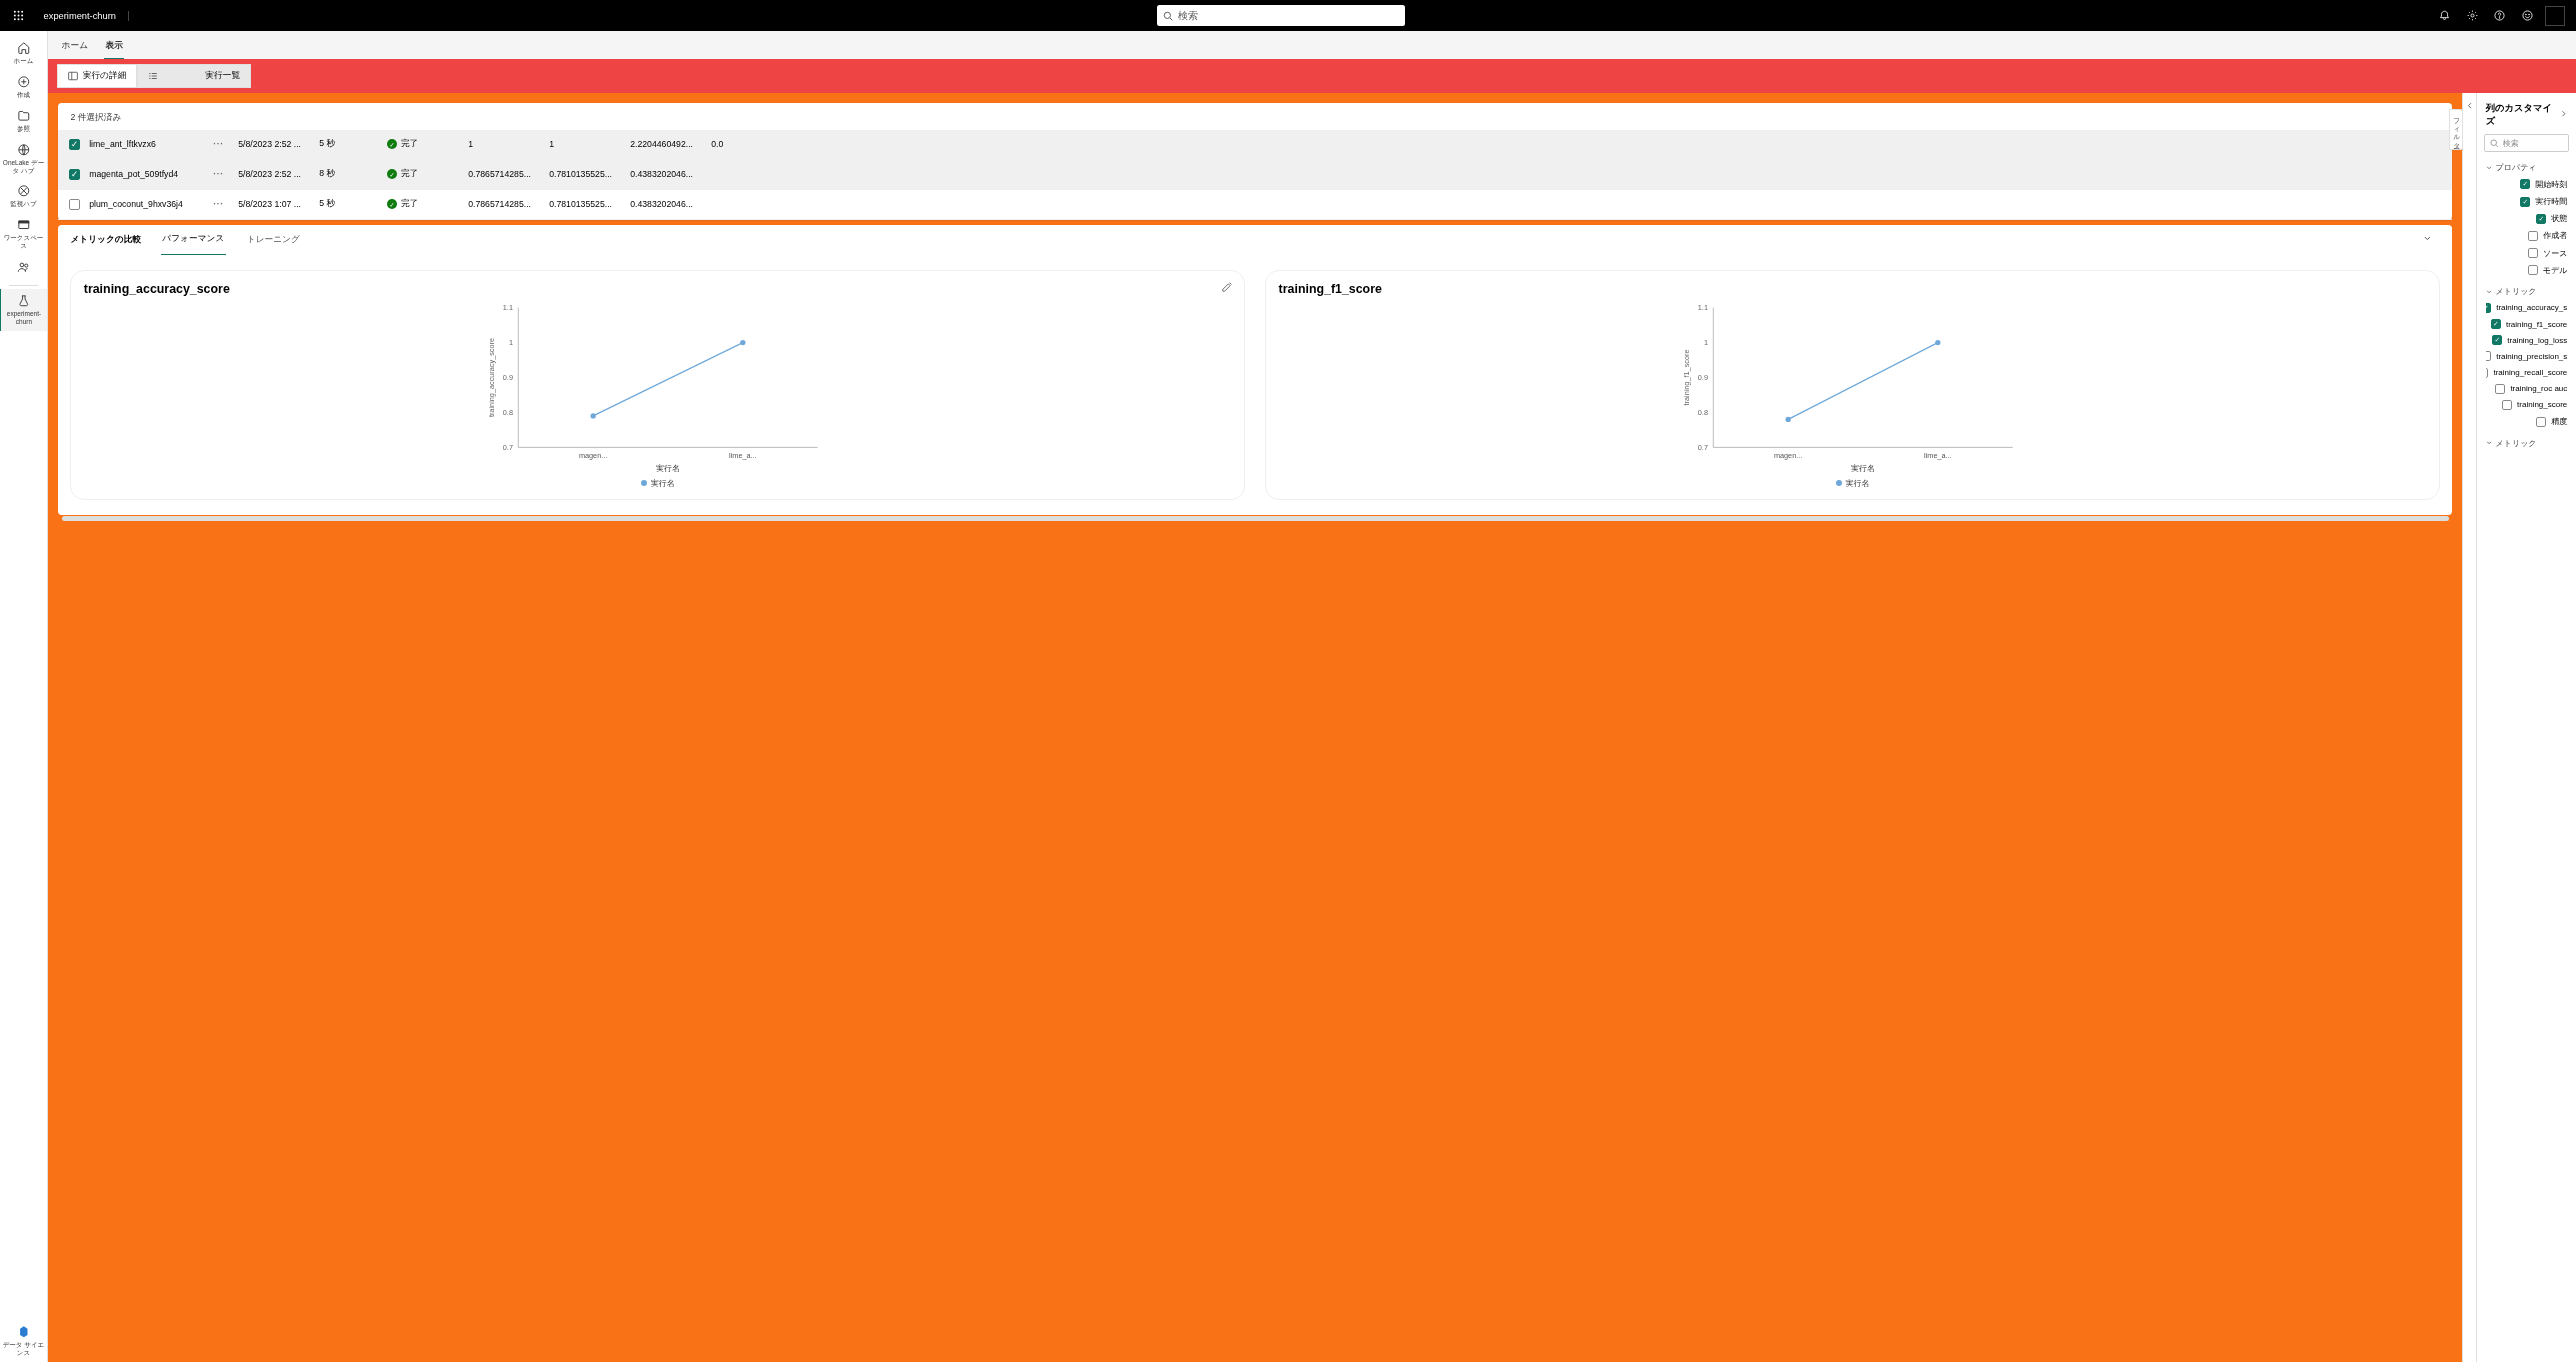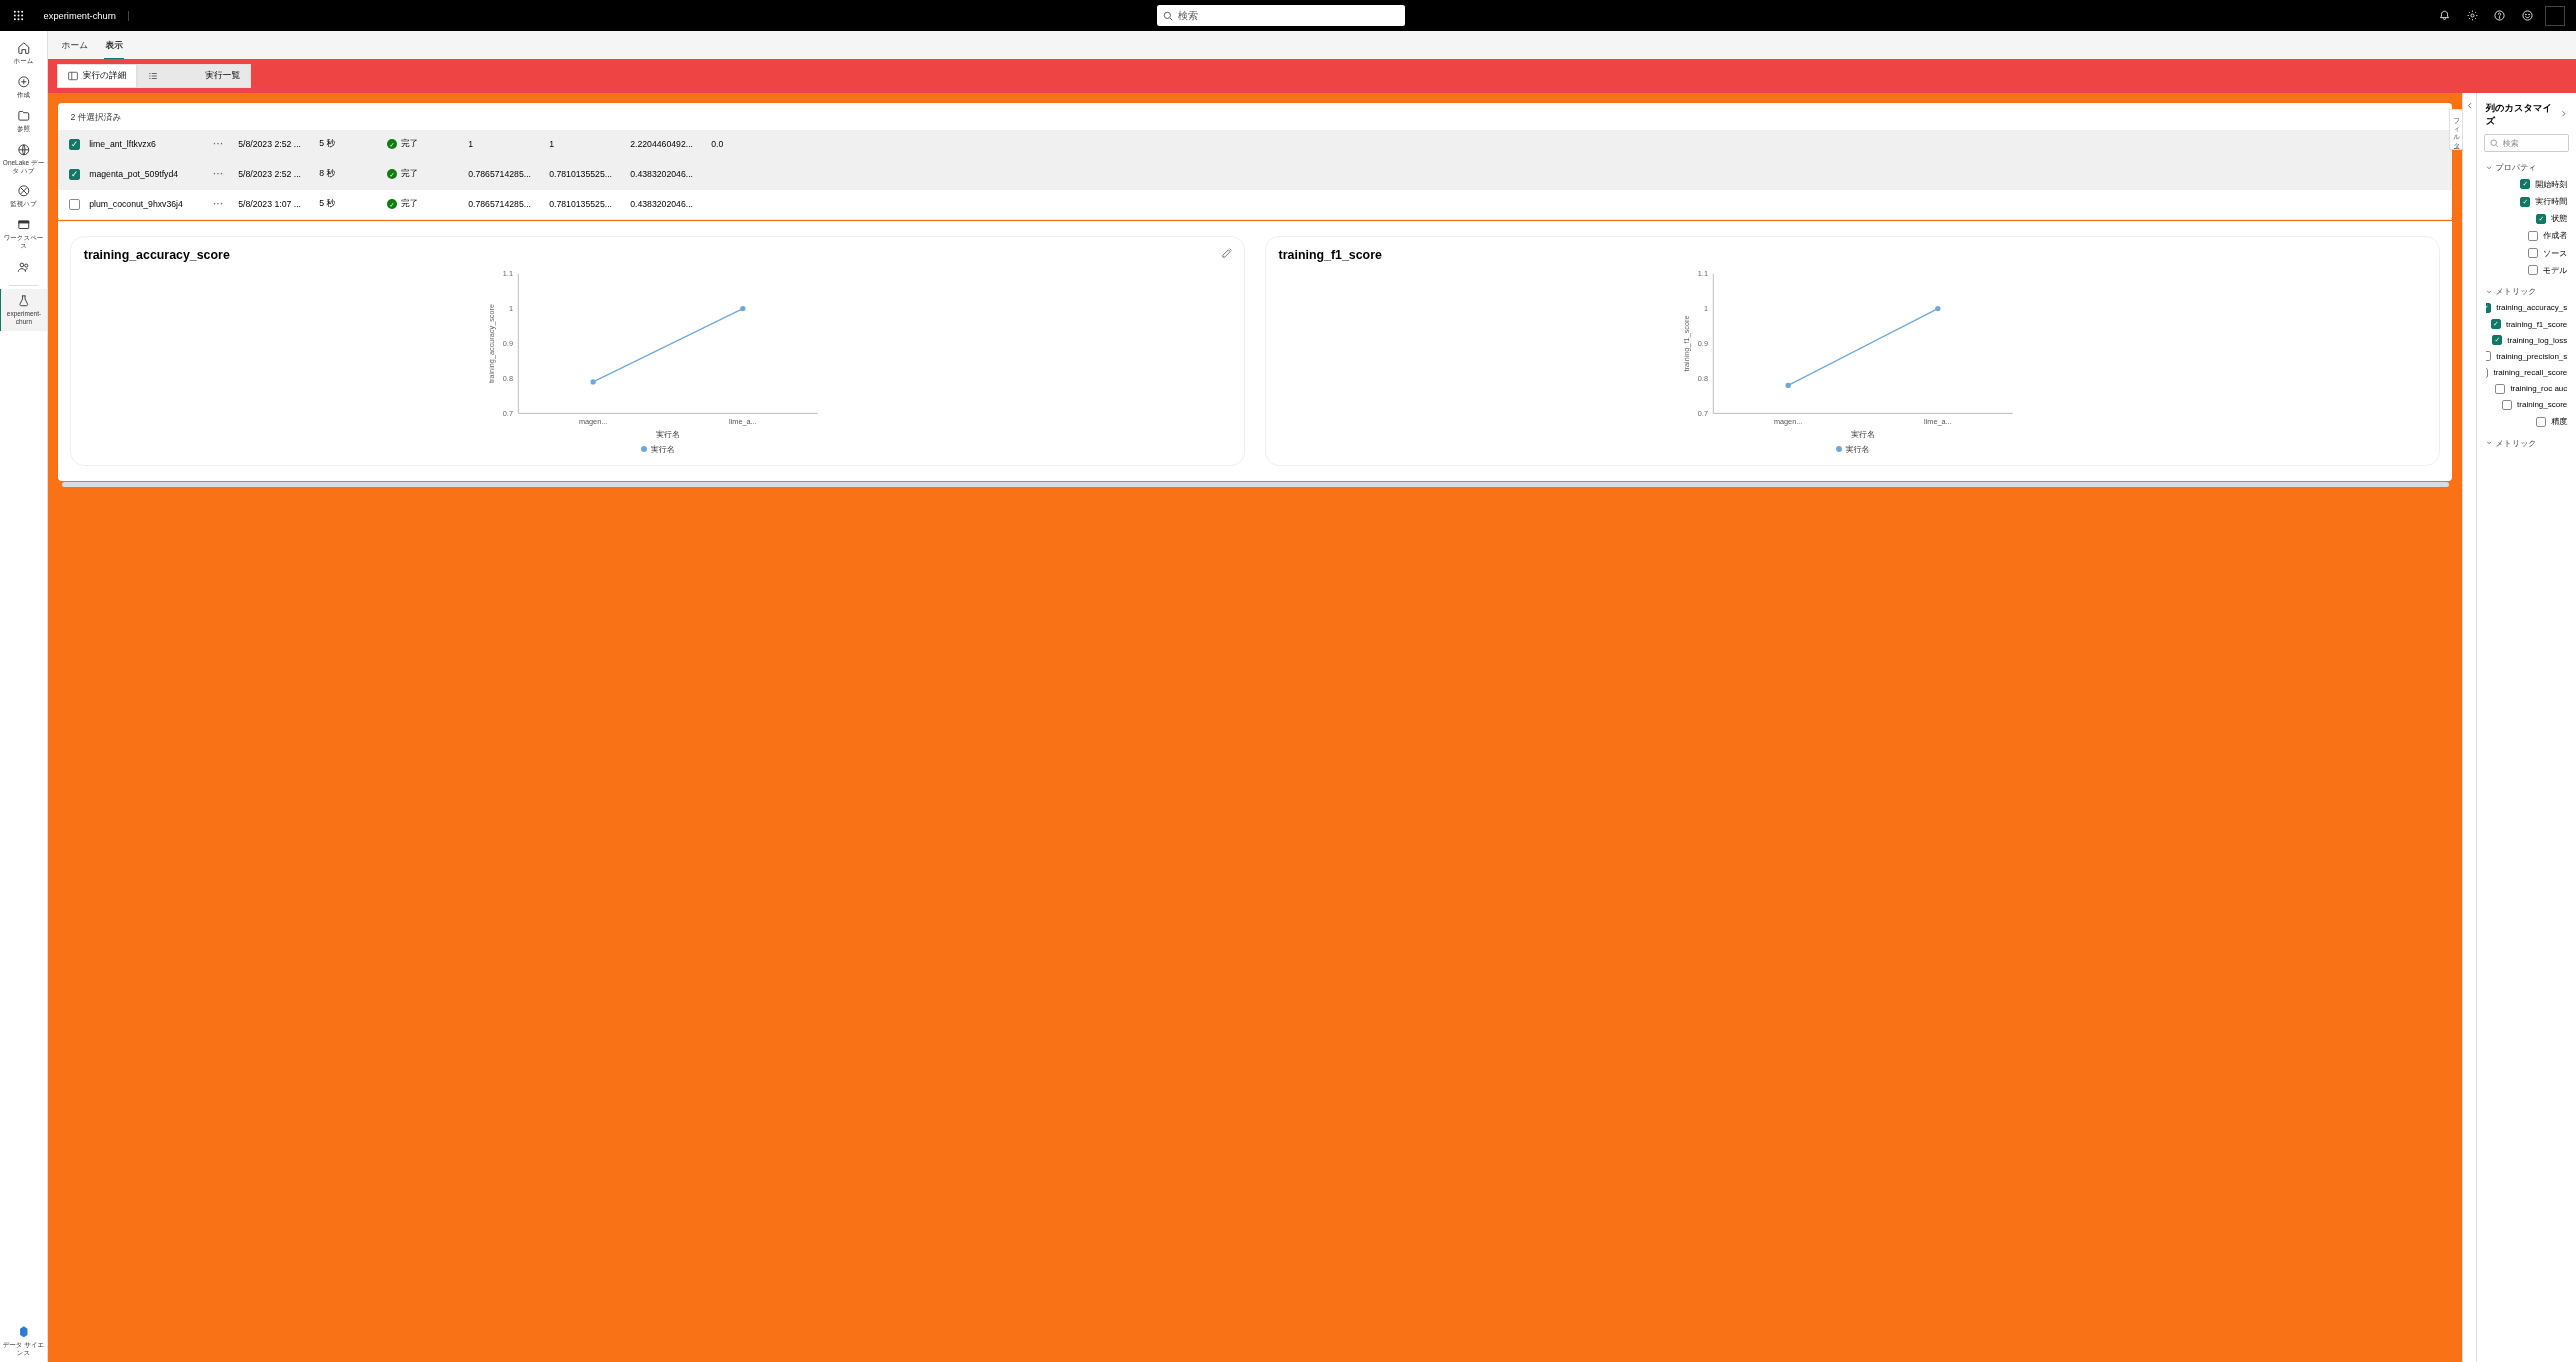--- a/index.html
+++ b/index.html
@@ -275,20 +275,30 @@
     <span class="status"><span class="status-icon">✓</span>完了</span>
     <span>0.7865714285...</span>
     <span>0.7810135525...</span>
     <span>0.4383202046...</span>
     <span></span>
             </div>
           </div>
         <div class="runs-vtab">フィルター</div>
       </div>
 
+      <div class="compare-tabs">
+        <div class="cmp-label">メトリックの比較</div>
+        <div class="cmp-tab active">パフォーマンス</div>
+        <div class="cmp-tab">トレーニング</div>
+        <div class="cmp-chevron">
+          <svg width="8.7" height="8.7" viewBox="0 0 14 14" fill="none" stroke="#555" stroke-width="1.6">
+              <path d="M3 5l4 4 4-4"></path>
+            </svg>
+        </div>
+      </div>
 
       <div class="charts">
         <div class="chart-card">
           <div class="chart-title">
             <span>training_accuracy_score</span>
             <span><svg width="11" height="11" viewBox="0 0 18 18" fill="none" stroke="#555" stroke-width="1.4">
                   <path d="M12 3l3 3-9 9H3v-3l9-9z"></path>
                   <path d="M14 1l3 3"></path>
                 </svg></span>
           </div>

